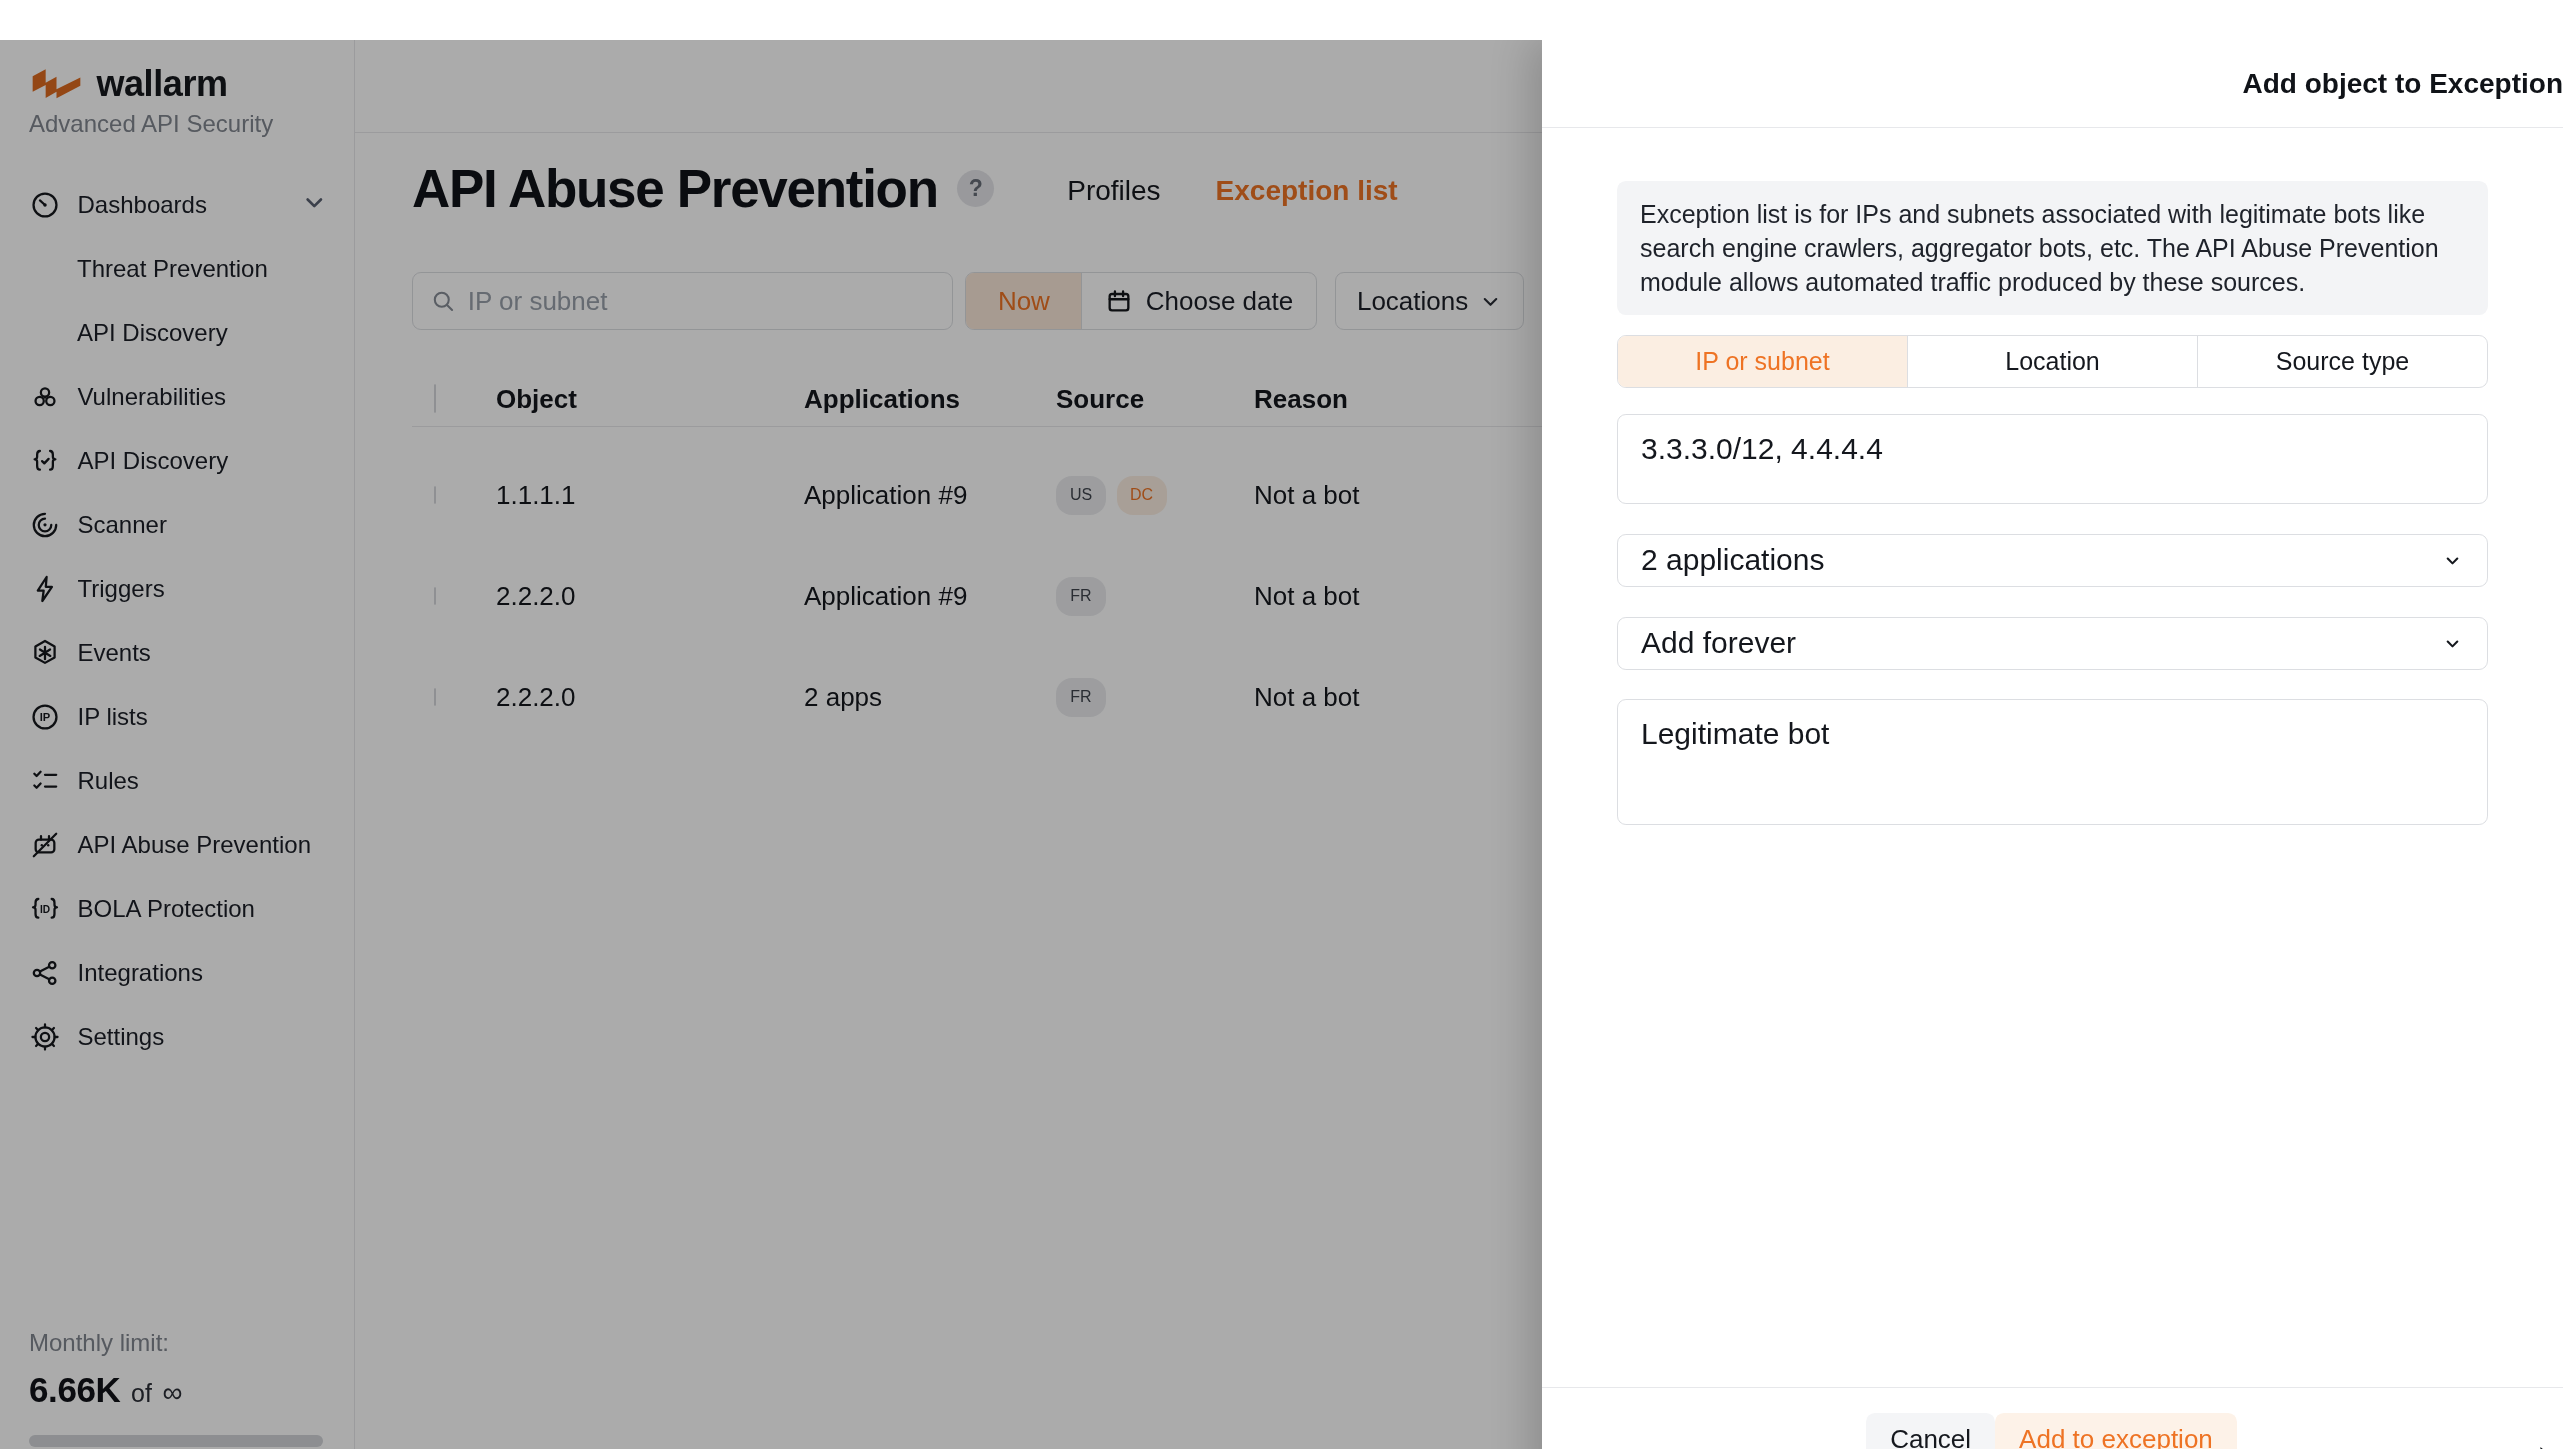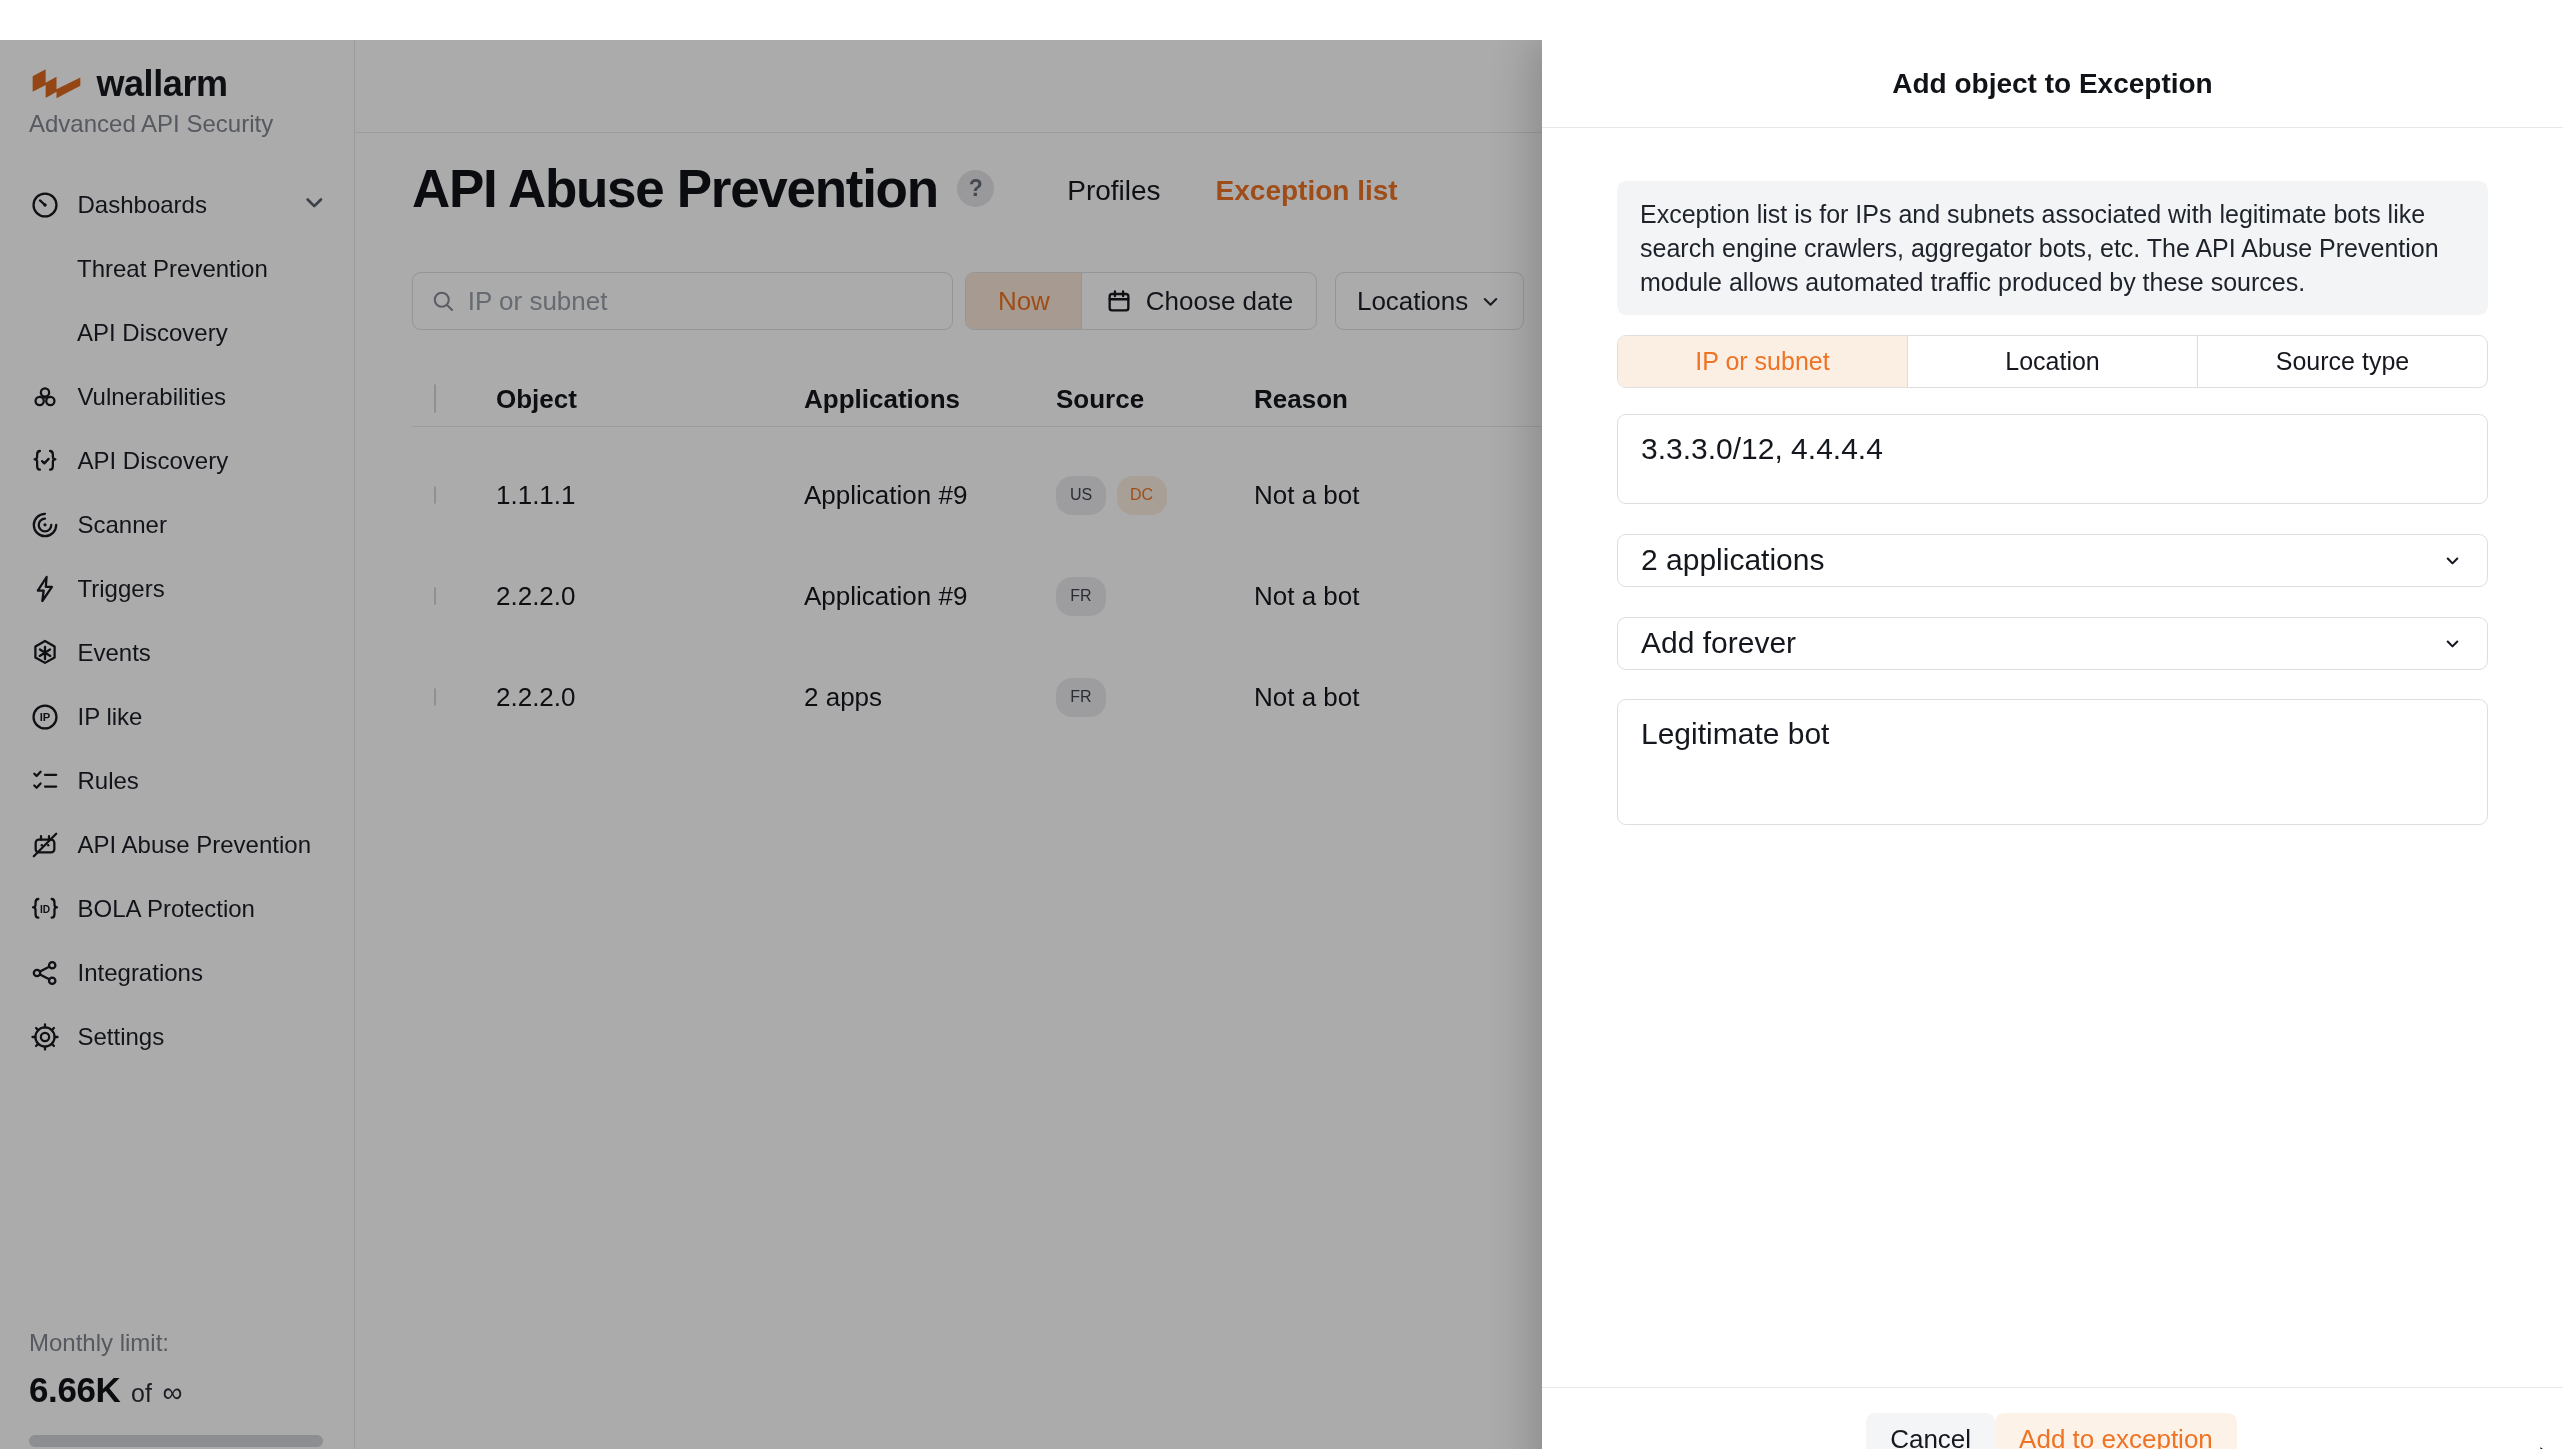--- a/index.html
+++ b/index.html
@@ -124,21 +124,21 @@
   .badge.accent{background:var(--accent-soft);color:var(--accent);}
 
   
   .backdrop{position:absolute;left:0;top:0;width:1542px;height:1450px;background:rgba(0,0,0,0.33);z-index:10;}
   .modal{
     position:absolute;left:1542px;top:0;width:1021px;height:1450px;background:#fff;z-index:20;
     box-shadow:-12.4px 0 39px rgba(0,0,0,0.18);
   }
   .modal-head{
     height:88px;border-bottom:1.8px solid var(--border-lite);
-    display:flex;align-items:center;justify-content:center;
+    display:flex;align-items:center;justify-content:flex-end;
   }
   .modal-title{font-size:28px;font-weight:700;color:#101318;}
   .modal-body{padding:53px 75px 0 75px;}
   .modal-desc{
     background:var(--muted-bg);border-radius:8.9px;padding:16px 23px;
     font-size:25px;line-height:34px;color:#1E222A;
   }
   .mtabs{
     margin-top:19.5px;height:53px;border:1.8px solid var(--border);border-radius:8.9px;
     display:flex;overflow:hidden;background:#fff;
@@ -262,21 +262,21 @@
           <span>Events</span>
           <span class="spacer"></span>
         </div>
         <div class="nav-item">
           <span class="nicon">
             <svg viewBox="0 0 24 24" style="font-size:27px">
               <circle cx="12" cy="12" r="8.6"></circle>
               <text x="12" y="15.2" text-anchor="middle" font-size="8.4" font-weight="bold" fill="#16181D" stroke="none" font-family="inherit">IP</text>
             </svg>
           </span>
-          <span>IP like</span>
+          <span>IP lists</span>
           <span class="spacer"></span>
         </div>
         <div class="nav-item">
           <span class="nicon">
             <svg viewBox="0 0 24 24">
               <path d="M4 6.6l1.7 1.7 3-3.2"></path>
               <path d="M12 7.4h8.4"></path>
               <path d="M4 15.4l1.7 1.7 3-3.2"></path>
               <path d="M12 16.2h8.4"></path>
             </svg>

